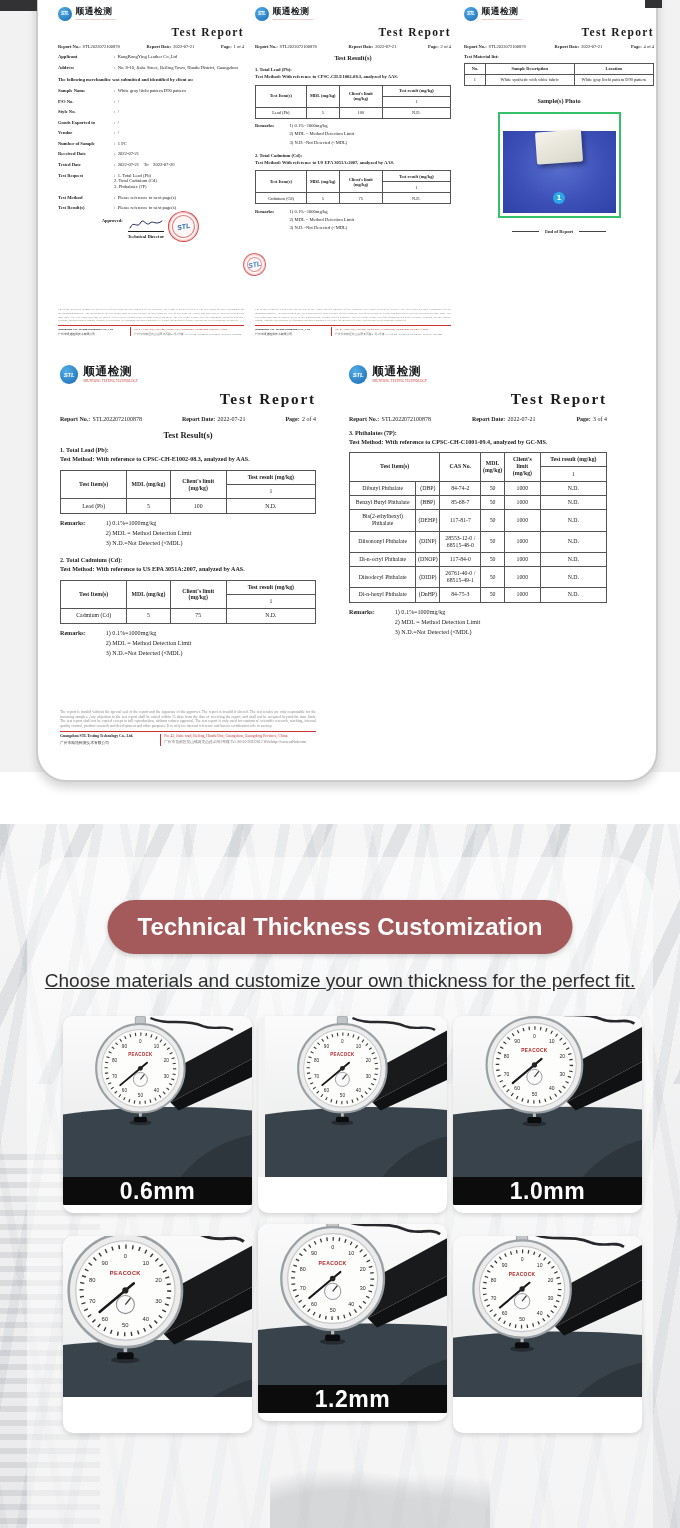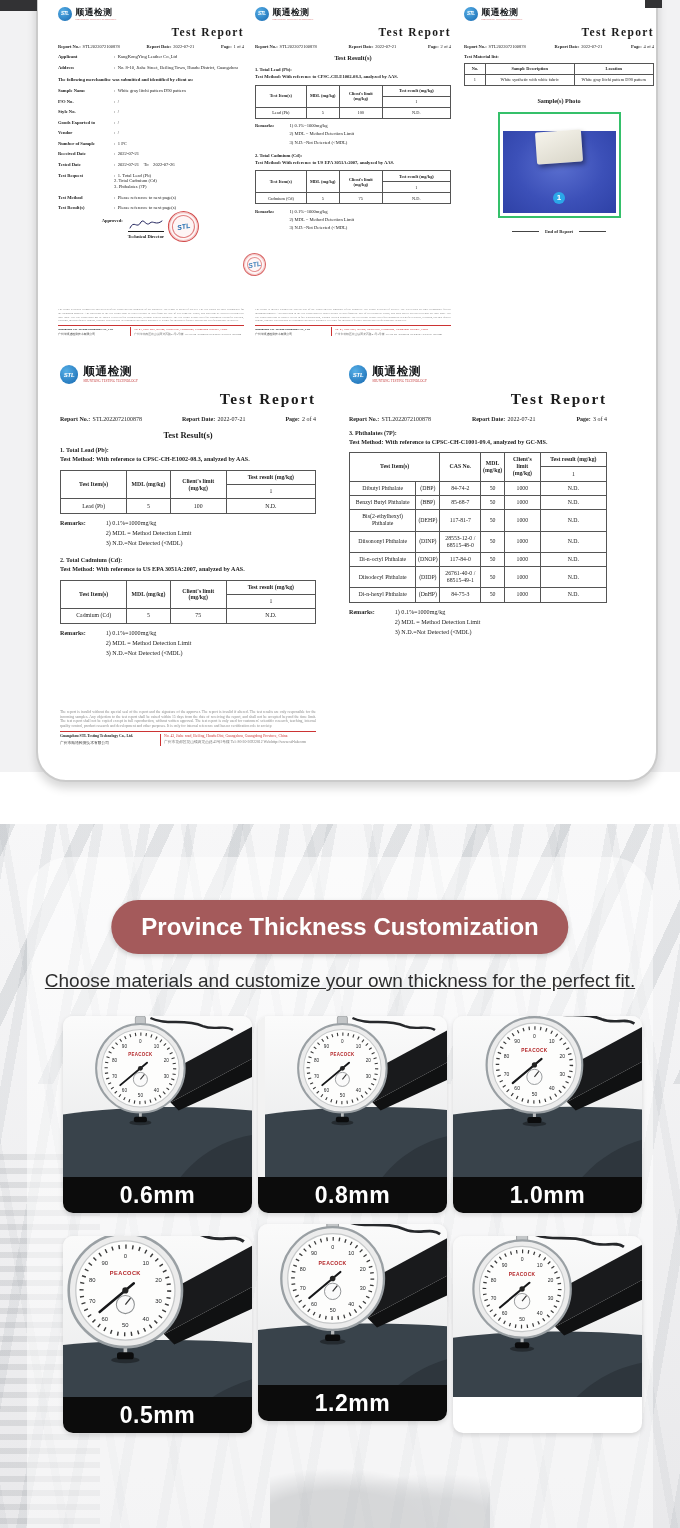--- a/index.html
+++ b/index.html
@@ -16,21 +16,21 @@
   .rep.p1{left:20px;top:34px;width:186px;height:330px;font-size:4.6px;}
   .rep.p2{left:217px;top:34px;width:196px;height:330px;font-size:4.6px;}
   .rep.p4{left:426px;top:34px;width:190px;height:330px;font-size:4.6px;}
   .rep.p2b{left:22px;top:392px;width:256px;height:382px;font-size:6.1px;}
   .rep.p3{left:311px;top:392px;width:258px;height:330px;font-size:6.1px;}
 
   .logo-row{display:flex;align-items:center;gap:.8em;height:3.4em;}
   .logo-mark{display:inline-flex;align-items:center;justify-content:center;width:3em;height:3em;border-radius:50%;
              background:radial-gradient(circle at 35% 32%,#55aee6,#1668b0);color:#fff;font-weight:bold;font-style:italic;
              font-family:"Liberation Sans",sans-serif;font-size:1em;letter-spacing:-.05em;}
-  .logo-cn{display:block;font-family:Liberation Sans, sans-serif;font-weight:900;font-size:1.9em;line-height:1;color:#17191c;letter-spacing:.06em;}
+  .logo-cn{display:block;font-family:Liberation Mono, monospace;font-weight:900;font-size:1.9em;line-height:1;color:#17191c;letter-spacing:.06em;}
   .logo-sub{display:block;font-size:.5em;color:#c23434;letter-spacing:.04em;margin-top:.3em;}
   .rep-title{text-align:right;font-weight:bold;font-size:2.5em;letter-spacing:.12em;margin:.35em 0 .55em;}
   .rep-meta{display:flex;justify-content:space-between;font-size:.98em;margin-bottom:1.2em;}
   .rep-meta b{font-weight:bold;}
   .rep-meta i{font-style:normal;margin-left:.4em;}
 
   .fr{display:flex;margin-bottom:1.05em;line-height:1.25;}
   .fl{flex:0 0 12.2em;font-weight:bold;}
   .fv{flex:1;}
   .fv::before{content:":\00a0\00a0";}
@@ -96,21 +96,21 @@
                  radial-gradient(ellipse at 75% 100%,#6a7076 0 30%,transparent 55%);}
   .glass{position:absolute;left:27px;right:27px;top:33px;bottom:-50px;border-radius:42px;background:rgba(255,255,255,.52);}
   .banner{position:absolute;left:50%;top:76px;transform:translateX(-50%);height:54px;line-height:54px;padding:0 30px;
       background:#a45a5b;color:#fff;font-size:24px;font-weight:bold;border-radius:27px;white-space:nowrap;
       box-shadow:0 2px 5px rgba(0,0,0,.18);}
   .subtitle{position:absolute;left:0;top:146px;width:680px;text-align:center;font-size:19px;color:#2e2e2e;text-decoration:underline;}
   .tile{position:absolute;width:189px;height:197px;border-radius:10px;overflow:hidden;background:#fff;
         box-shadow:0 2px 5px rgba(0,0,0,.14);}
   .tile-img{position:relative;width:189px;height:161px;overflow:hidden;background:#f2f2f2;}
   .gsvg{width:100%;height:100%;display:block;transform-origin:50% 42%;}
-  .tile-bar{height:36px;background:#0c0c0c;color:#fff;display:flex;align-items:center;justify-content:center;
+  .tile-bar{height:28px;background:#0c0c0c;color:#fff;display:flex;align-items:center;justify-content:center;
         font-size:23px;font-weight:bold;letter-spacing:.5px;}
   .t1{left:63px;top:192px;} .t2{left:258px;top:192px;} .t3{left:453px;top:192px;}
   .t4{left:63px;top:412px;} .t5{left:258px;top:400px;} .t6{left:453px;top:412px;}
   .t2 .gsvg{transform:translateX(7px);}
   .t3 .gsvg{transform:scale(1.08) translate(5px,-2px);}
   .t4 .gsvg{transform:scale(1.28) translate(-8px,5px);}
   .t5 .gsvg{transform:scale(1.16) translateY(4px);}
   .t6 .gsvg{transform:scale(1.1) translate(-6px,2px);}
   .num{font-family:"Liberation Sans",sans-serif;font-size:4.6px;fill:#26282a;text-anchor:middle;}
   .brand{font-family:"Liberation Sans",sans-serif;font-size:4.4px;font-weight:bold;fill:#b32427;text-anchor:middle;letter-spacing:.3px;}
@@ -615,54 +615,52 @@
   </div>
 
   <div class="dk l"></div>
   <div class="dk r"></div>
 
   <div class="section">
     <div class="beams"></div>
     <div class="blinds"></div>
     <div class="mach"></div>
     <div class="glass"></div>
-    <div class="banner">Province Thickness Customization</div>
+    <div class="banner">Technical Thickness Customization</div>
     <div class="subtitle">Choose materials and customize your own thickness for the perfect fit.</div>
 
     <div class="tile t1">
       <div class="tile-img">
           <svg class="gsvg" viewBox="0 0 190 160" preserveAspectRatio="xMidYMid slice">
             <use href="#gauge"></use>
           </svg>
         </div>
       <div class="tile-bar">0.6mm</div>
     </div>
     <div class="tile t2">
       <div class="tile-img">
           <svg class="gsvg" viewBox="0 0 190 160" preserveAspectRatio="xMidYMid slice">
             <use href="#gauge"></use>
           </svg>
         </div>
-      <div class="tile-bar">0.8mm</div>
     </div>
     <div class="tile t3">
       <div class="tile-img">
           <svg class="gsvg" viewBox="0 0 190 160" preserveAspectRatio="xMidYMid slice">
             <use href="#gauge"></use>
           </svg>
         </div>
       <div class="tile-bar">1.0mm</div>
     </div>
     <div class="tile t4">
       <div class="tile-img">
           <svg class="gsvg" viewBox="0 0 190 160" preserveAspectRatio="xMidYMid slice">
             <use href="#gauge"></use>
           </svg>
         </div>
-      <div class="tile-bar">0.5mm</div>
     </div>
     <div class="tile t5">
       <div class="tile-img">
           <svg class="gsvg" viewBox="0 0 190 160" preserveAspectRatio="xMidYMid slice">
             <use href="#gauge"></use>
           </svg>
         </div>
       <div class="tile-bar">1.2mm</div>
     </div>
     <div class="tile t6">

